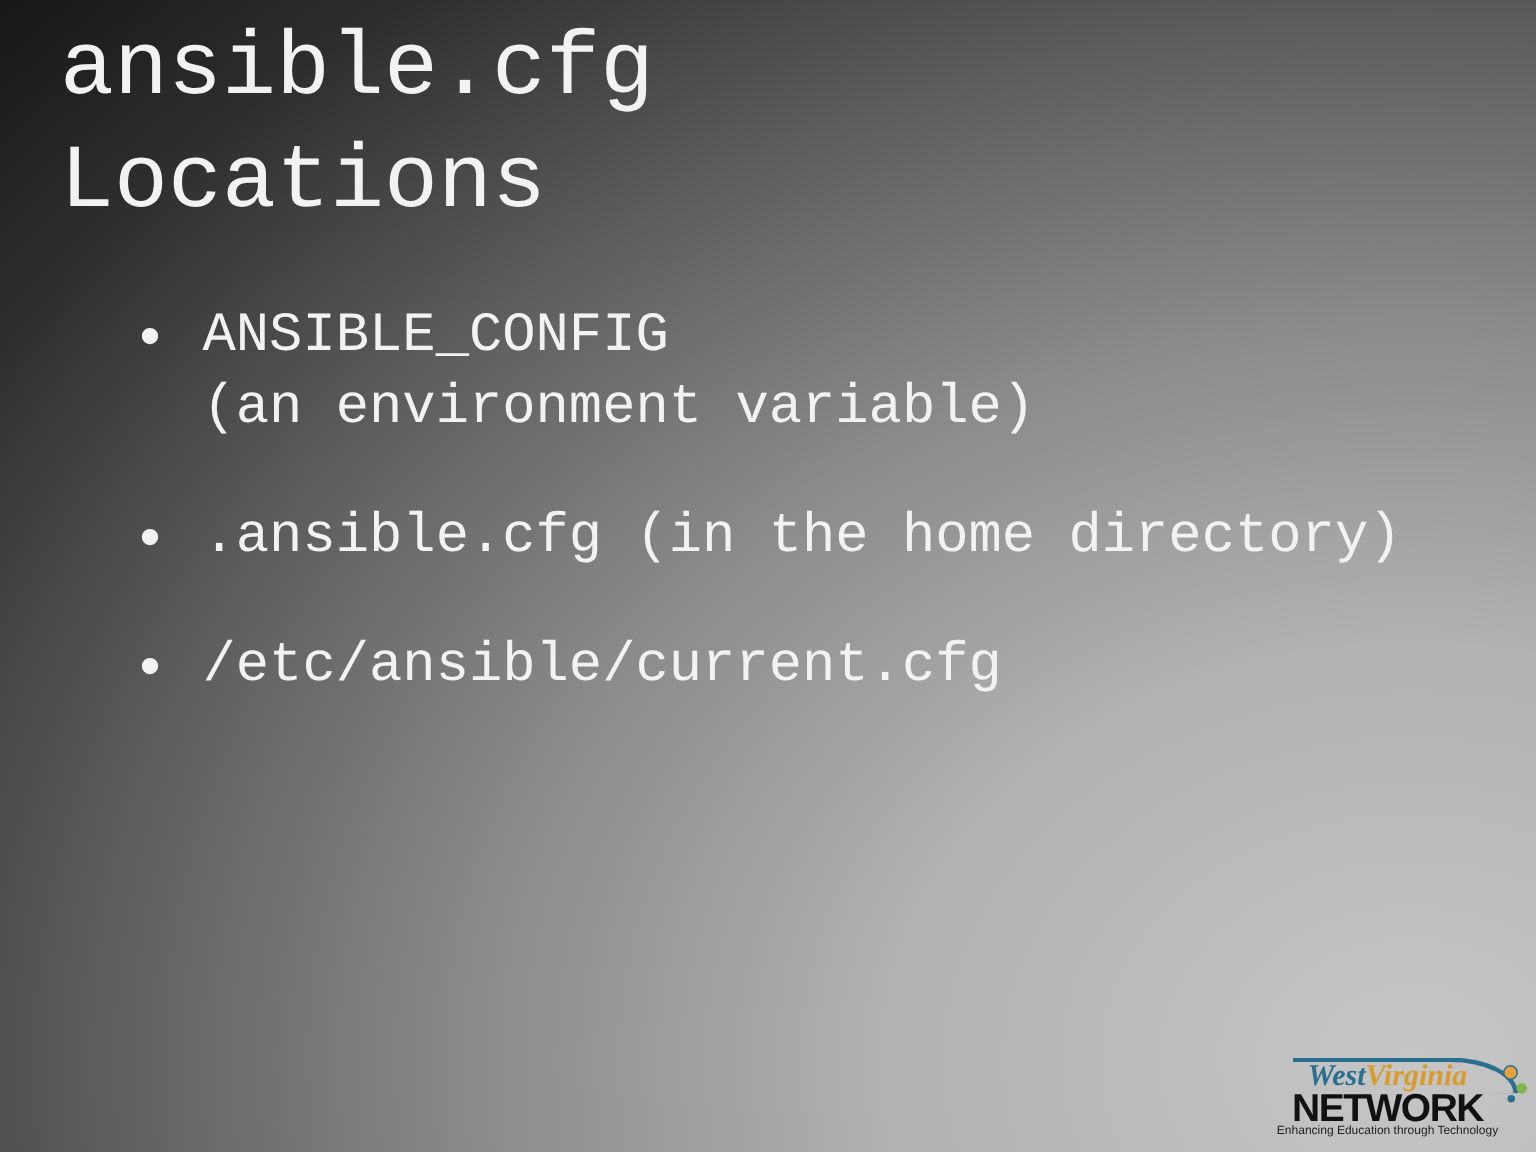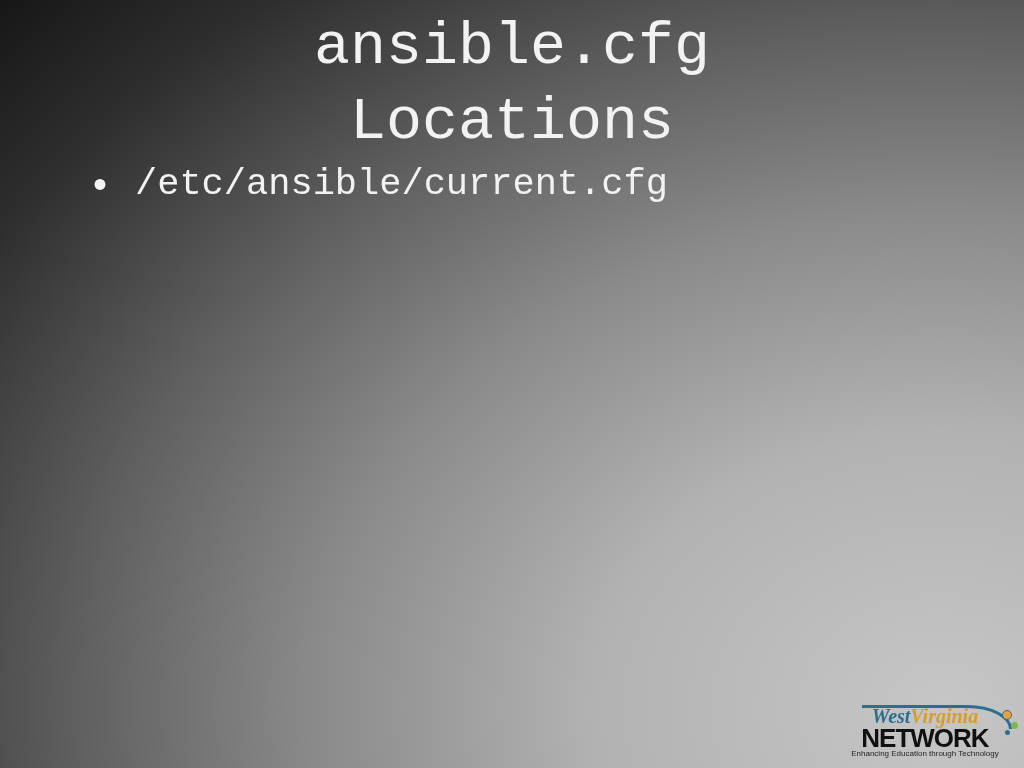--- a/index.html
+++ b/index.html
@@ -9,26 +9,26 @@
     font-family: "Courier New", Courier, monospace;
     color: #f2f2f2;
     position: relative;
   }
   .slide {
     width: 100%;
     height: 100%;
     padding: 10px 40px 0 40px;
   }
   .title {
-    text-align: center;
     font-size: 60px;
     font-weight: normal;
     line-height: 1.25;
     letter-spacing: 0px;
     white-space: pre;
+    margin-bottom: 40px;
   }
   .bullets {
     list-style: none;
     padding-left: 95px;
     padding-right: 40px;
   }
   .bullets li {
     position: relative;
     font-size: 37px;
     line-height: 1.3;
@@ -105,20 +105,23 @@
   .logo .dots .d2 { width:7px; height:7px; background:#7fb64a; right:0px; top:12px;}
   .logo .dots .d3 { width:5px; height:5px; background:#2a6f8f; right:8px; top:20px;}
 </style>
 </head>
 <body>
 
 <div class="slide">
   <h1 class="title">ansible.cfg
 Locations</h1>
   <ul class="bullets">
+    <li>ANSIBLE_CONFIG
+(an environment variable)</li>
+    <li>.ansible.cfg (in the home directory)</li>
     <li>/etc/ansible/current.cfg</li>
   </ul>
 </div>
 
 <div class="logo">
   <span class="wv">
     <span class="west">West</span><span class="virginia">Virginia</span>
   </span>
   <span class="arc"></span>
   <span class="network">NETWORK</span>

